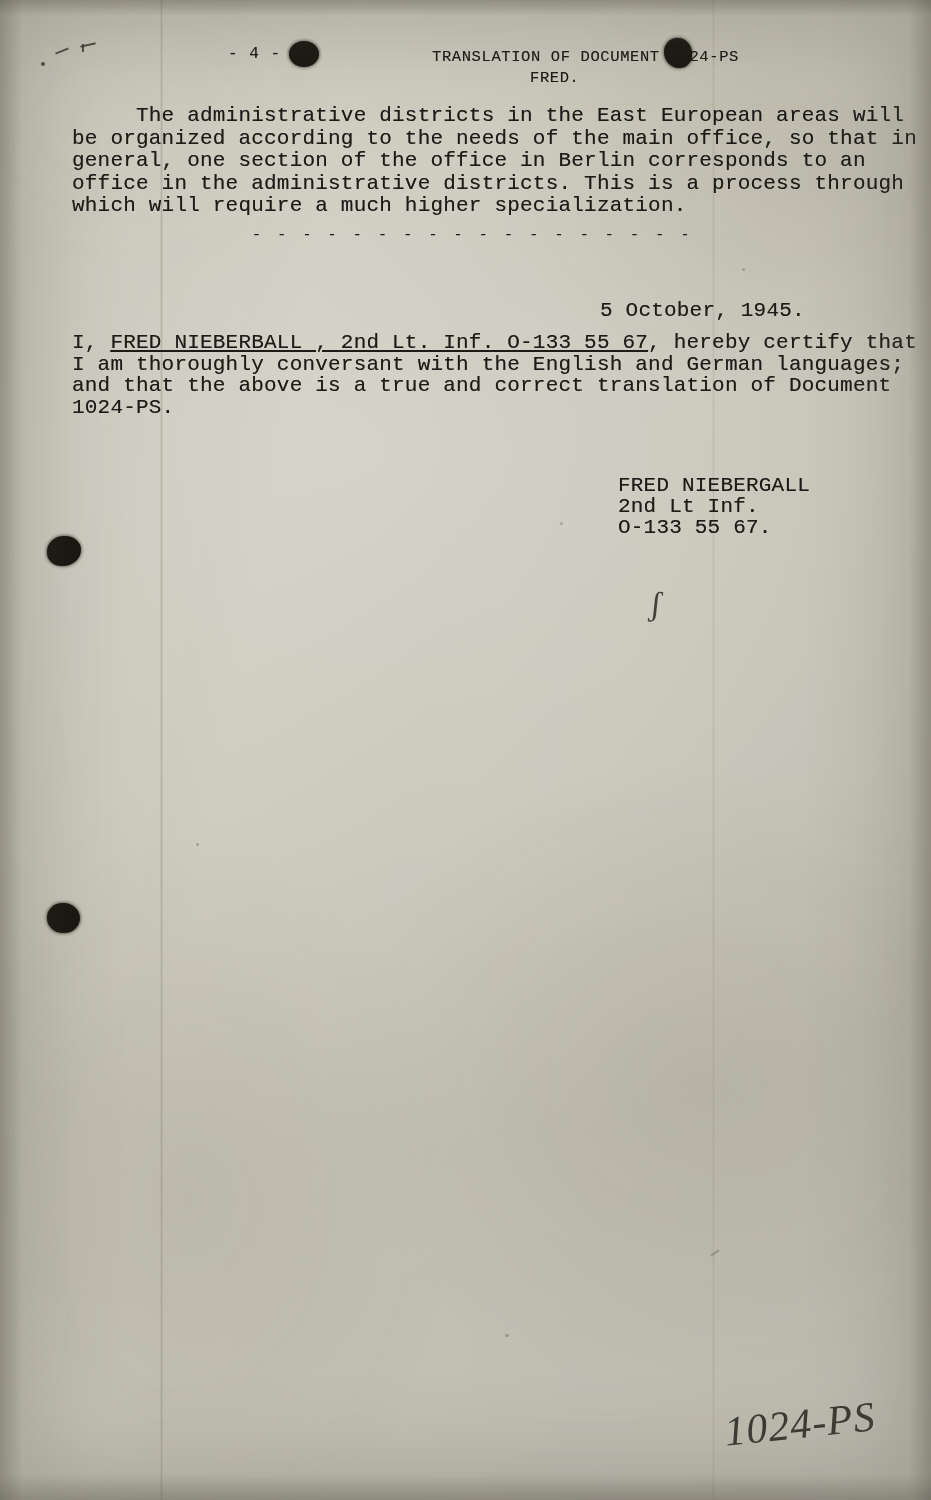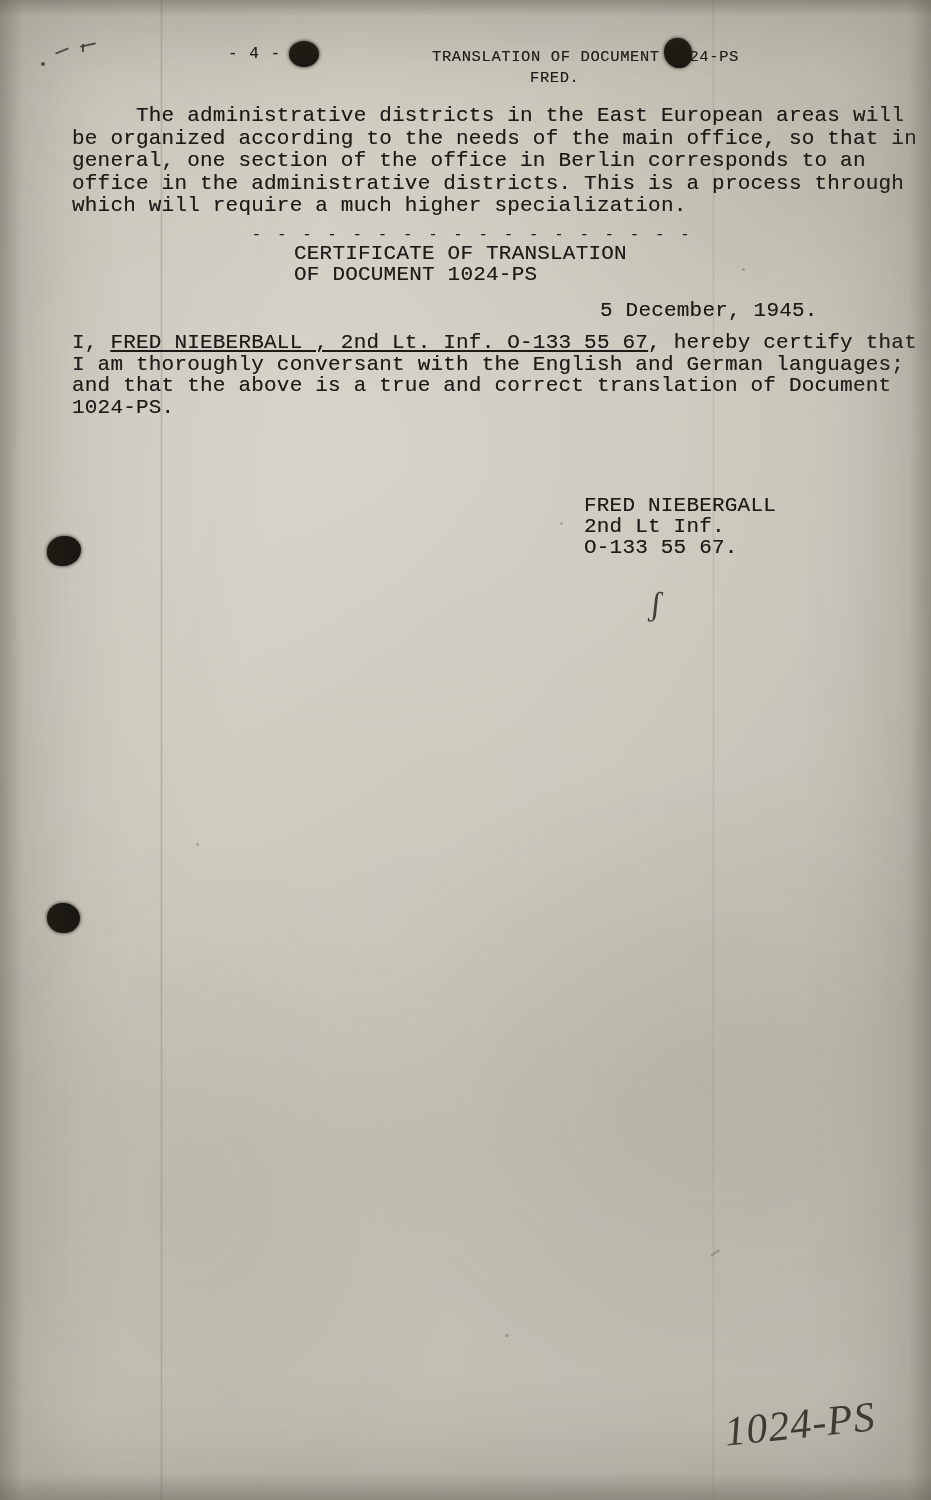--- a/index.html
+++ b/index.html
@@ -141,24 +141,23 @@
     left: 72px;
     top: 332px;
     line-height: 21.5px;
   }
   #cert-body .ul {
     text-decoration: underline;
     text-underline-offset: 2px;
   }
 
   #signature-block {
-    left: 584px;
+    left: 618px;
     top: 475px;
     line-height: 21px;
-    margin-top: 20px;
   }
 
   
   #ink-squiggle {
     position: absolute;
     left: 650px;
     top: 585px;
     color: #2a2822;
     font-family: "Liberation Serif", "DejaVu Serif", serif;
     font-size: 34px;
@@ -227,24 +226,22 @@
   <div class="tw" id="header-contd">FRED.</div>
 
   <div class="tw" id="para-1">     The administrative districts in the East European areas will
 be organized according to the needs of the main office, so that in
 general, one section of the office in Berlin corresponds to an
 office in the administrative districts. This is a process through
 which will require a much higher specialization.</div>
 
   <div class="tw" id="separator">- - - - - - - - - - - - - - - - - -</div>
 
-  <div class="tw" id="cert-title">CERTIFICATE OF TRANSLATION
-OF DOCUMENT 1024-PS</div>
-
-  <div class="tw" id="cert-date">5 December, 1945.</div>
+
+  <div class="tw" id="cert-date">5 October, 1945.</div>
 
   <div class="tw" id="cert-body"><span>I, </span><span class="ul">FRED NIEBERBALL , 2nd Lt. Inf. O-133 55 67</span><span>, hereby certify that
 I am thoroughly conversant with the English and German languages;
 and that the above is a true and correct translation of Document
 1024-PS.</span></div>
 
   <div class="tw" id="signature-block">FRED NIEBERGALL
 2nd Lt Inf.
 O-133 55 67.</div>
 

